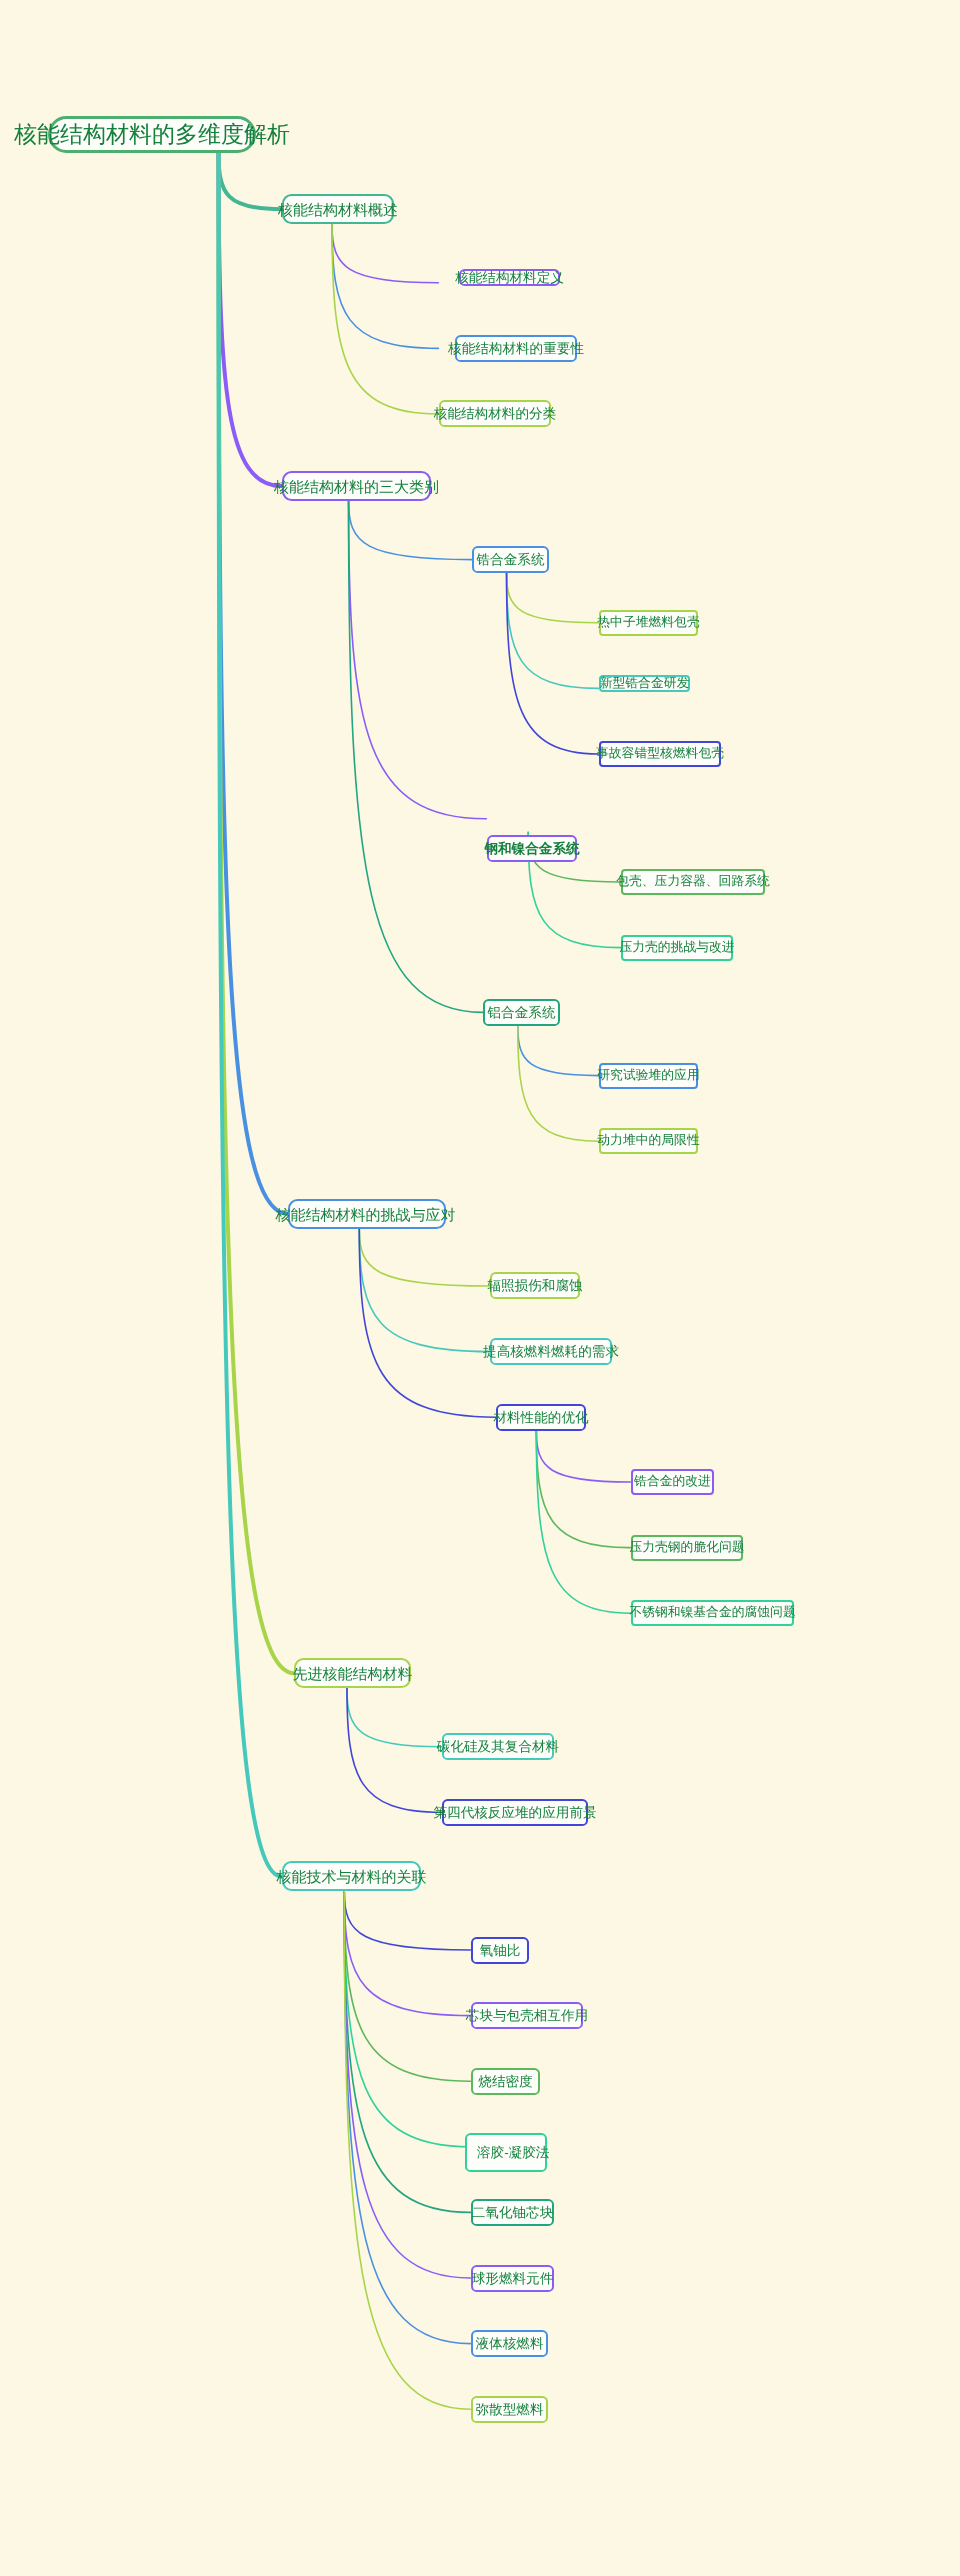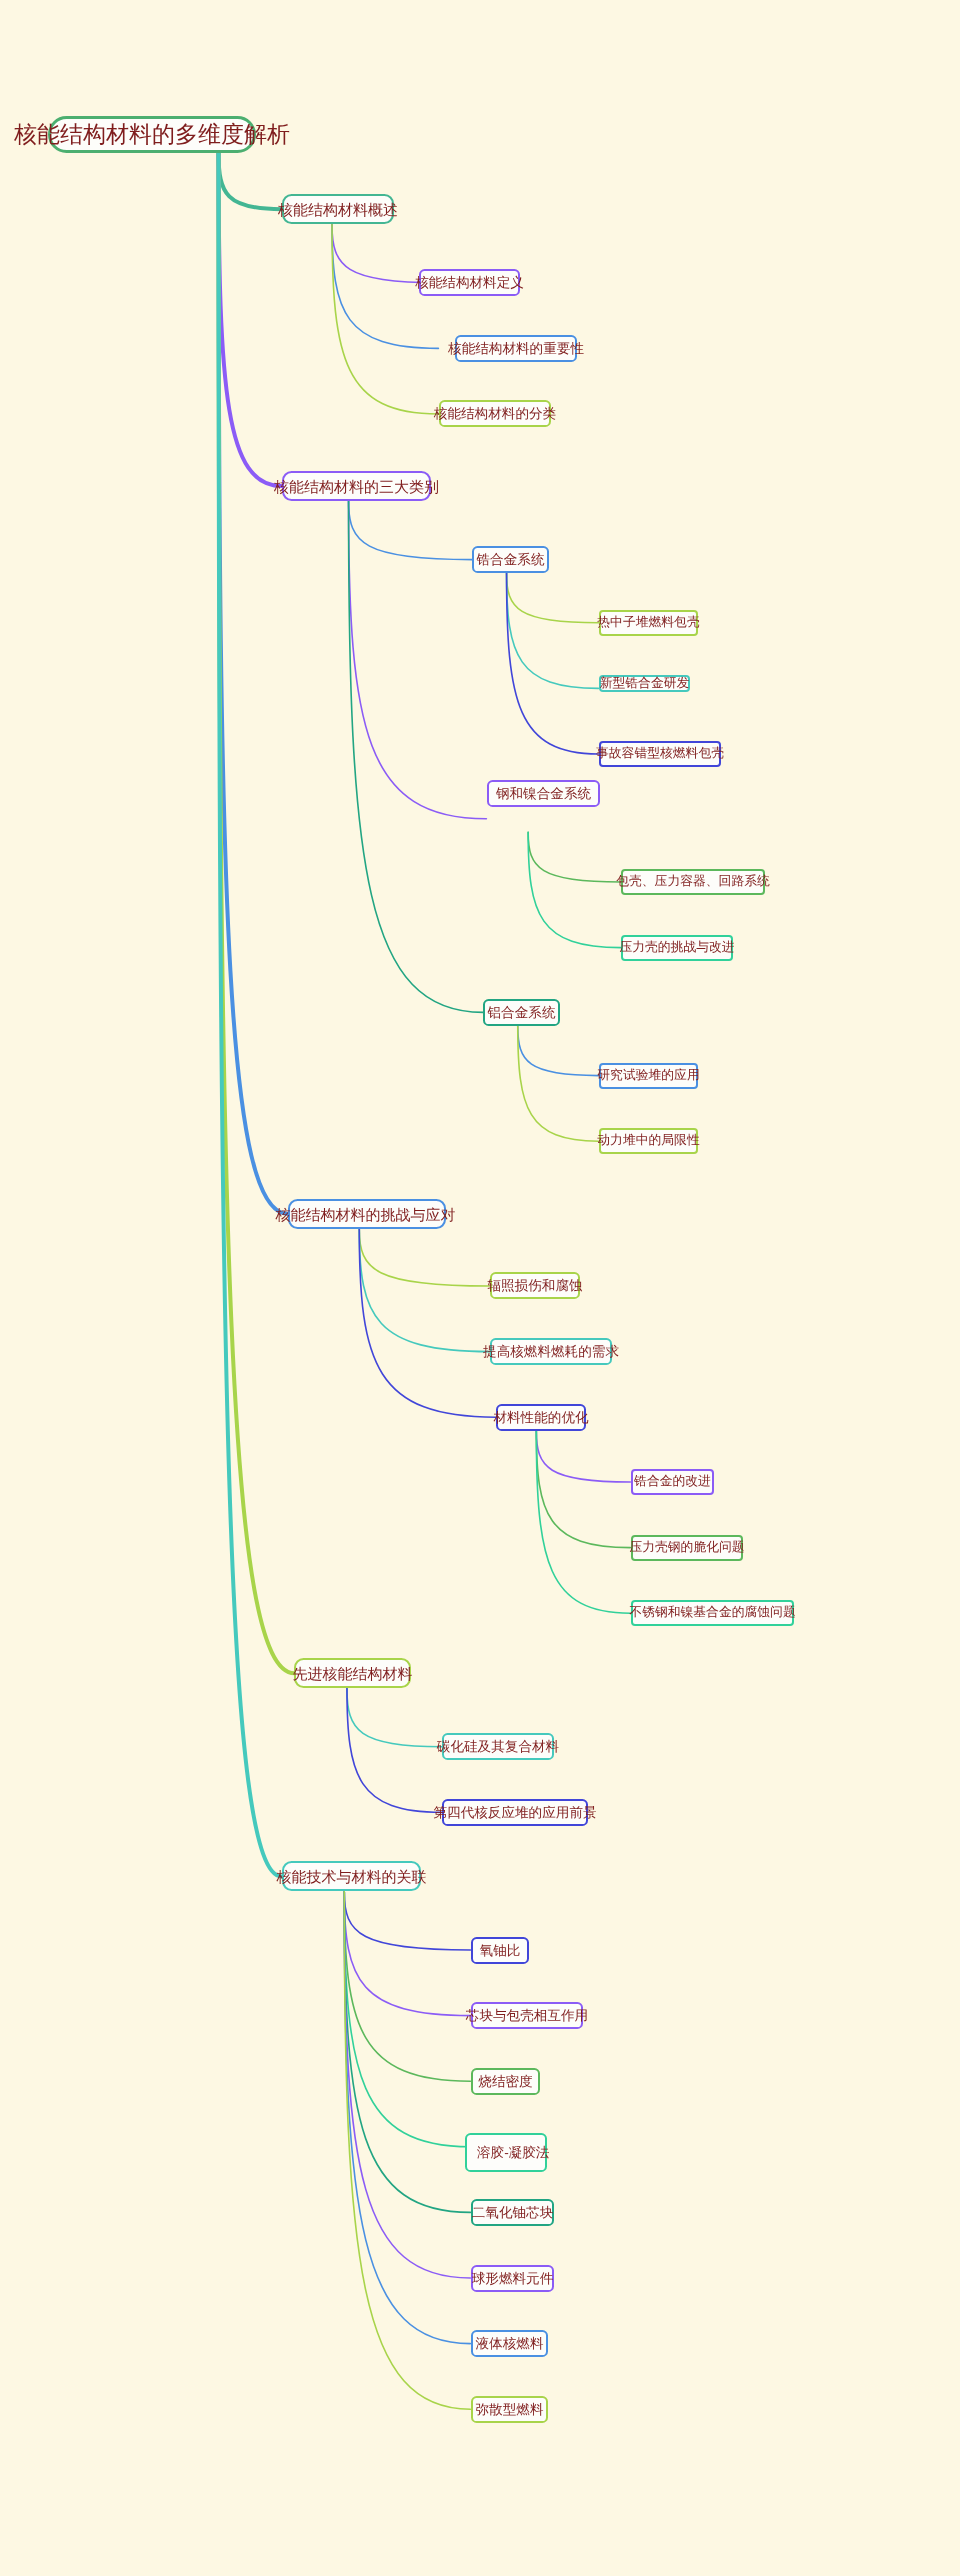--- a/index.html
+++ b/index.html
@@ -27,21 +27,21 @@
     pointer-events: none;
   }
   .node {
     position: absolute;
     box-sizing: border-box;
     background: #fdfdfa;
     display: flex;
     align-items: center;
     justify-content: center;
     white-space: nowrap;
-    color: #7f1d1d;
+    color: #15803d;
     line-height: 1;
   }
   .node.root {
     border-width: 3.2px;
     border-style: solid;
     border-radius: 22.4px;
     font-size: 23px;
     padding: 0 17.6px;
   }
   .node.lvl1 {
@@ -105,21 +105,21 @@
       <path d="M 430.3 2364 C 430.3 2711.76, 449.224 2847, 588 2847" fill="none" stroke="#8b5cf6" stroke-width="2" stroke-linecap="round"></path>
       <path d="M 430.3 2364 C 430.3 2770.8, 449.224 2929, 588 2929" fill="none" stroke="#4a90e2" stroke-width="2" stroke-linecap="round"></path>
       <path d="M 430.3 2364 C 430.3 2829.84, 449.224 3011, 588 3011" fill="none" stroke="#a8d44a" stroke-width="2" stroke-linecap="round"></path>
     </svg>
 <div class="node root" style="left: 48px; top: 116px; width: 208px; height: 37px; border-color: rgb(76, 175, 112);">
       <span>核能结构材料的多维度解析</span>
     </div>
     <div class="node lvl1" style="left: 282px; top: 194px; width: 112px; height: 30px; border-color: rgb(67, 182, 147);">
       <span>核能结构材料概述</span>
     </div>
-    <div class="node lvl2" style="left: 419px; top: 269px; width: 101px; height: 27px; border-color: rgb(139, 92, 246);">
+    <div class="node lvl2" style="left: 459px; top: 269px; width: 101px; height: 17px; border-color: rgb(139, 92, 246);">
       <span>核能结构材料定义</span>
     </div>
     <div class="node lvl2" style="left: 439px; top: 335px; width: 122px; height: 27px; border-color: rgb(74, 144, 226); margin-left: 16px;">
       <span>核能结构材料的重要性</span>
     </div>
     <div class="node lvl2" style="left: 439px; top: 400px; width: 112px; height: 27px; border-color: rgb(168, 212, 74);">
       <span>核能结构材料的分类</span>
     </div>
     <div class="node lvl1" style="left: 282px; top: 471px; width: 149px; height: 30px; border-color: rgb(139, 92, 246);">
       <span>核能结构材料的三大类别</span>
@@ -129,21 +129,21 @@
     </div>
     <div class="node lvl3" style="left: 599px; top: 610px; width: 99px; height: 25.6px; border-color: rgb(168, 212, 74);">
       <span>热中子堆燃料包壳</span>
     </div>
     <div class="node lvl3" style="left: 599px; top: 675px; width: 91px; height: 17px; border-color: rgb(69, 201, 189);">
       <span>新型锆合金研发</span>
     </div>
     <div class="node lvl3" style="left: 599px; top: 741px; width: 122px; height: 25.6px; border-color: rgb(65, 70, 217);">
       <span>事故容错型核燃料包壳</span>
     </div>
-    <div class="node lvl2" style="left: 487px; top: 780px; width: 113px; height: 27px; border-color: rgb(139, 92, 246);">
+    <div class="node lvl2" style="left: 487px; top: 835px; width: 90px; height: 27px; border-color: rgb(139, 92, 246); font-weight: bold;">
       <span>钢和镍合金系统</span>
     </div>
     <div class="node lvl3" style="left: 621px; top: 869px; width: 144px; height: 25.6px; border-color: rgb(92, 184, 92);">
       <span>包壳、压力容器、回路系统</span>
     </div>
     <div class="node lvl3" style="left: 621px; top: 935px; width: 112px; height: 25.6px; border-color: rgb(49, 209, 154);">
       <span>压力壳的挑战与改进</span>
     </div>
     <div class="node lvl2" style="left: 483px; top: 999px; width: 77px; height: 27px; border-color: rgb(34, 165, 131);">
       <span>铝合金系统</span>

